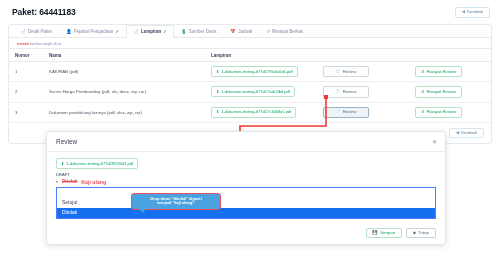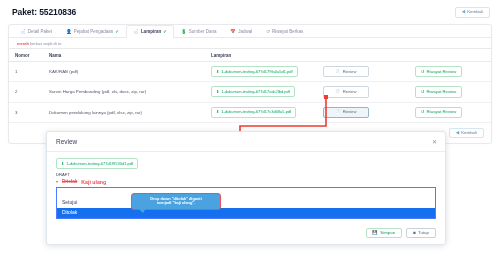--- a/index.html
+++ b/index.html
@@ -286,21 +286,21 @@
     border-right: 3px solid transparent;
     border-top: 5px solid #4aa3e0;
   }
 </style>
 </head>
 <body>
 
 <div id="page">
 
   <div class="page-head">
-    <div class="page-title">Paket: 55210836</div>
+    <div class="page-title">Paket: 64441183</div>
     <div class="btn btn-kembali">
       <span class="ic">◀</span>
       <span>Kembali</span>
     </div>
   </div>
 
   <div class="card">
 
     <div class="tabs">
       <div class="tab">

